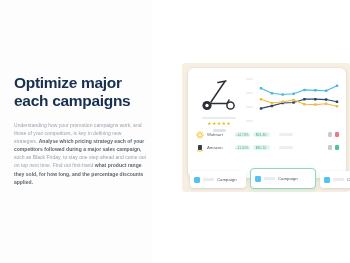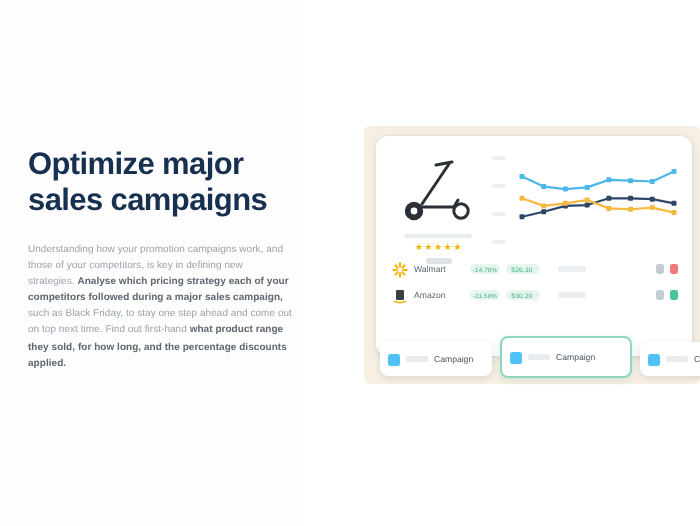--- a/index.html
+++ b/index.html
@@ -98,21 +98,21 @@
 <body>
 
 <div id="root">
 
   <div class="seam"></div>
   <div class="cream-band"></div>
 
   <div class="left">
     <h1 class="headline">
       <span>Optimize major</span>
-      <span class="l2">sales campaigns</span>
+      <span class="l2">each campaigns</span>
     </h1>
     <p class="body-copy">
       <span>Understanding how your promotion campaigns work, and those of your competitors, is key in defining new strategies. </span><b>Analyse which pricing strategy each of your competitors followed during a major sales campaign,</b><span> such as Black Friday, to stay one step ahead and come out on top next time. Find out first-hand </span><b>what product range they sold, for how long, and the percentage discounts applied.</b>
     </p>
   </div>
 
   <div class="card">
 
     <div class="product">
       <svg class="scooter" viewBox="0 0 44 38">

